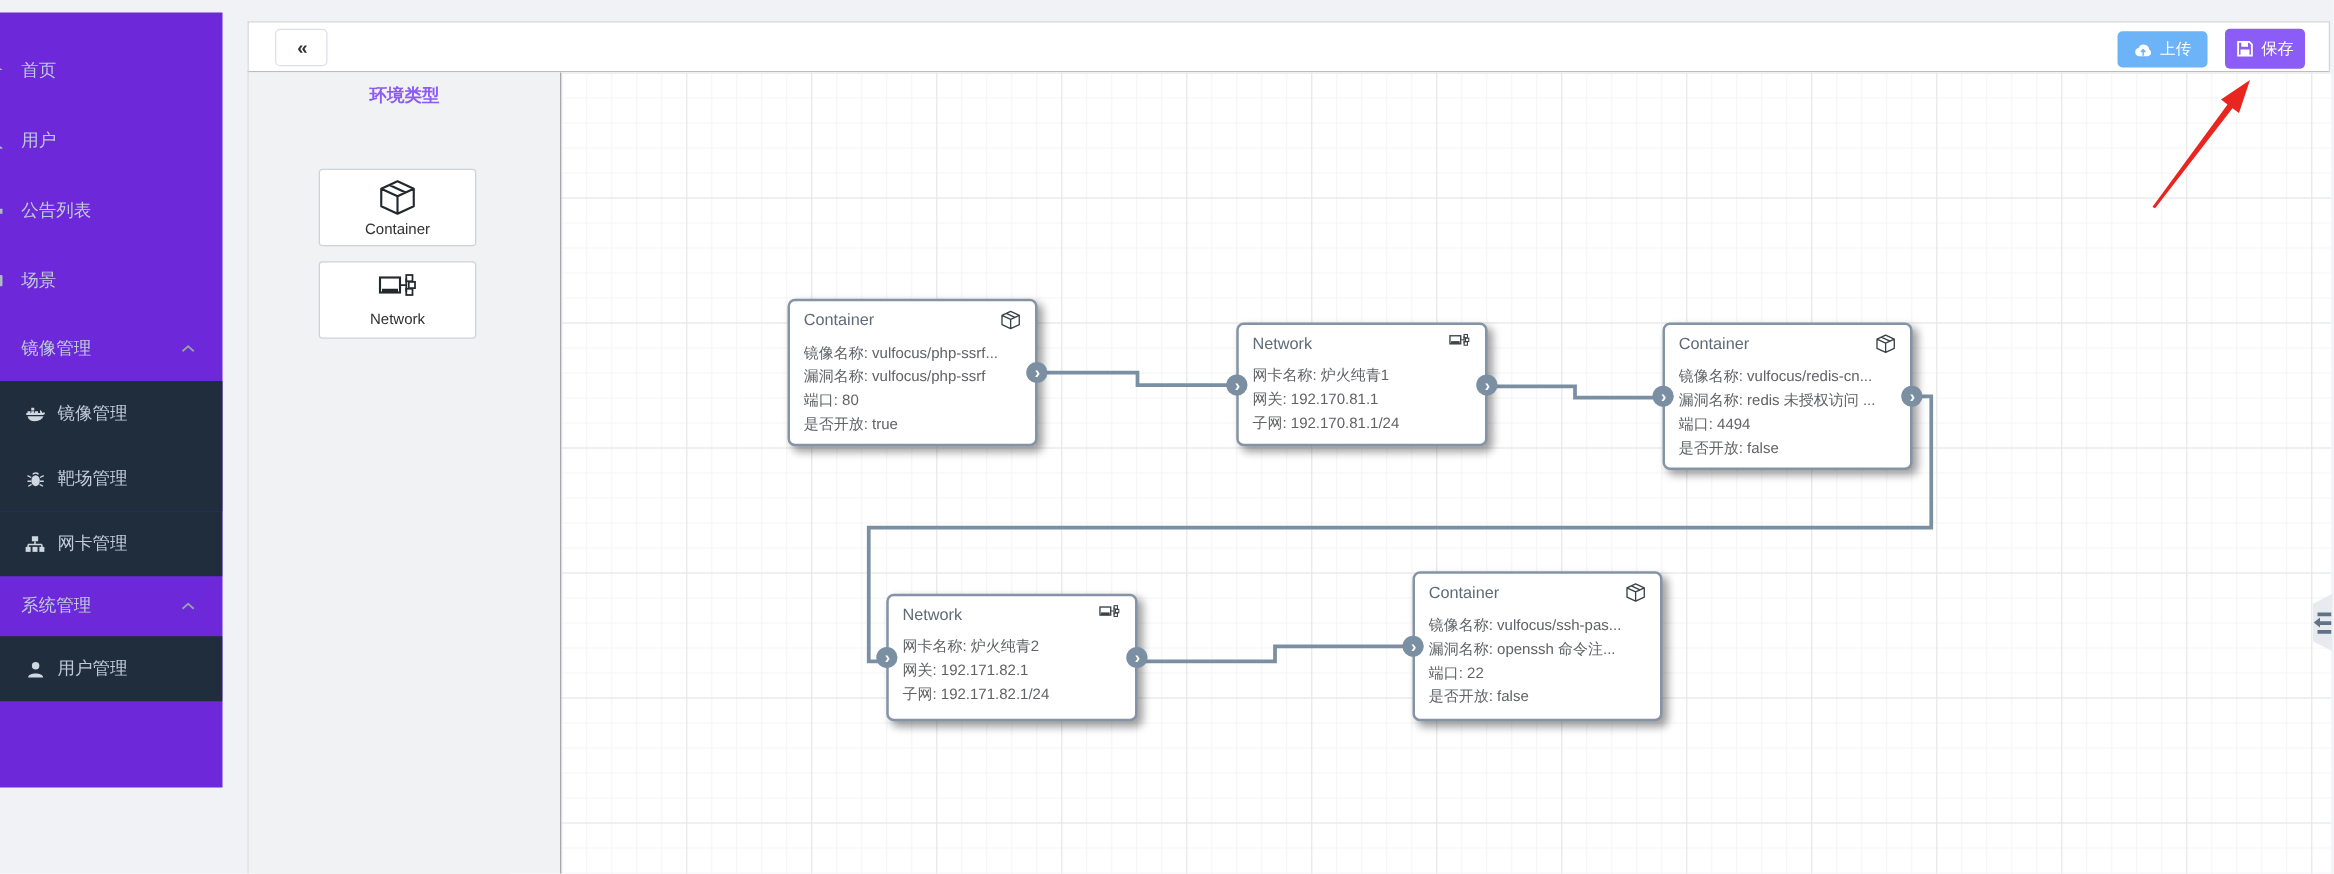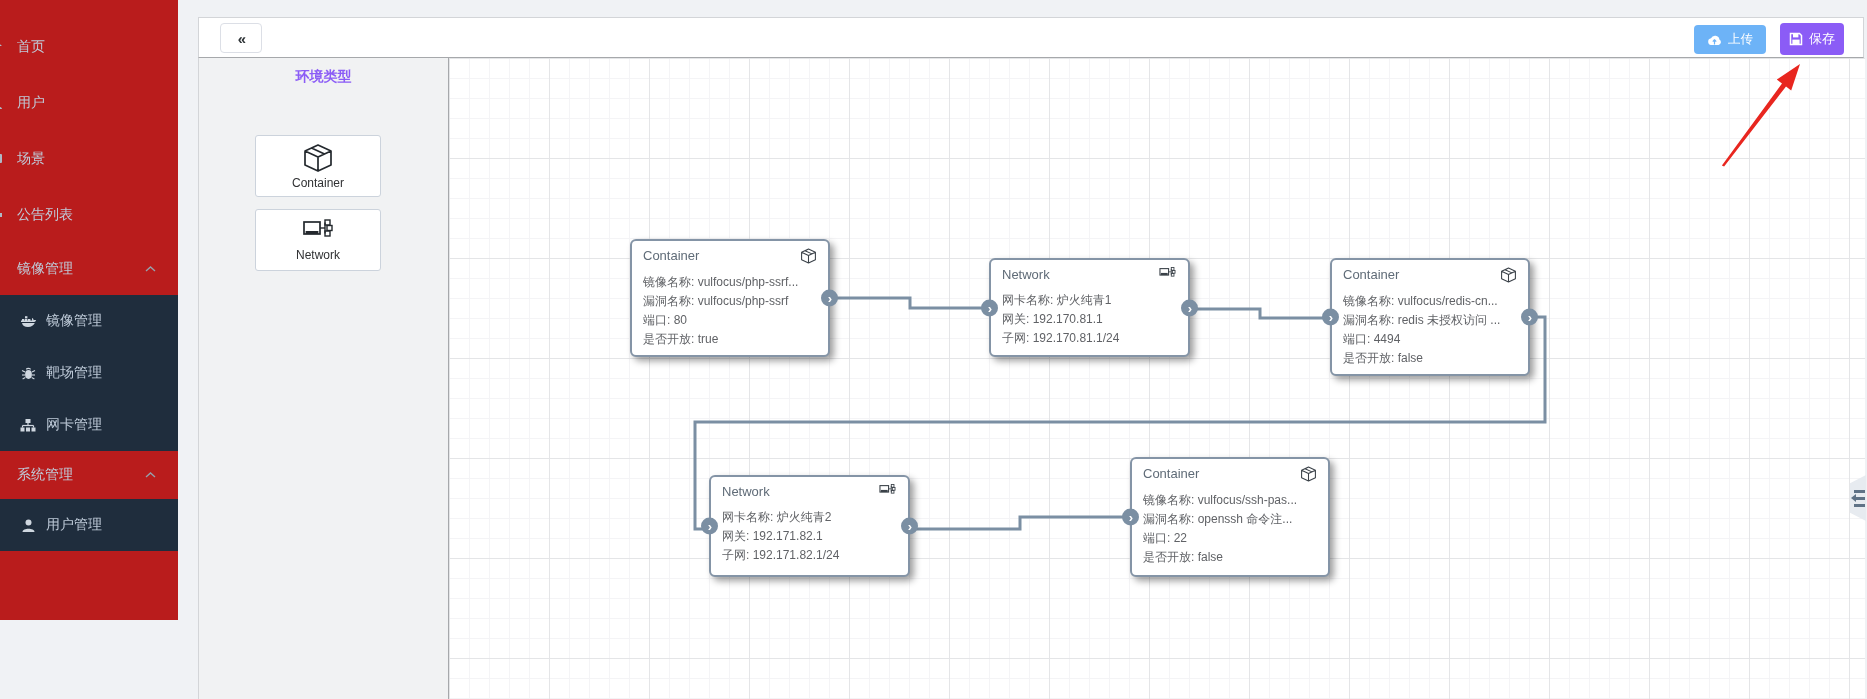--- a/index.html
+++ b/index.html
@@ -1,21 +1,21 @@
 <!DOCTYPE html>
 <html><head>
 <meta charset="utf-8">
 <style>
   * { margin:0; padding:0; box-sizing:border-box; }
   html,body { width:1867px; height:699px; overflow:hidden; }
   body { font-family:"Liberation Sans","DejaVu Sans",sans-serif; background:#f0f2f5; position:relative; }
 
   
-  .sidebar { position:absolute; left:0; top:0; width:178px; height:620px;
-             background:#b91c1c; overflow:hidden; }
+  .sidebar { position:absolute; left:0; top:10px; width:178px; height:620px;
+             background:#6d28d9; overflow:hidden; }
   .menu { padding-top:19px; }
   .mi { display:flex; align-items:center; color:#bfcbd9; font-size:14px; cursor:pointer; }
   .mi .ic { width:18px; height:18px; flex:0 0 18px; display:flex; align-items:center; justify-content:center; }
   .mi.top { height:56px; padding-left:0; }
   .mi.top .ic { margin-left:-13px; margin-right:12px; }
   .mi.group { height:52px; padding-left:17px; position:relative; }
   .mi.group.active { background:#3a4a5e; }
   .mi.group .chev { position:absolute; right:22px; top:50%; transform:translateY(-50%); }
   .mi.sub { height:52px; padding-left:19px; background:#1f2d3d; }
   .mi.sub .ic { margin-right:9px; }
@@ -106,35 +106,35 @@
             <path d="M2 14 C2 10.5 14 10.5 14 14 Z" fill="#aeb9c6"></path>
           </svg>
       </span>
       <span>用户</span>
     </div>
 
 
     <div class="mi top">
       <span class="ic">
         <svg class="g" width="16" height="16" viewBox="0 0 16 16">
-            <rect x="2" y="3" width="12" height="9" rx="1" fill="#aeb9c6"></rect>
-            <rect x="6" y="13" width="4" height="2" fill="#aeb9c6"></rect>
-          </svg>
-      </span>
-      <span>场景</span>
+            <path d="M2 6 L9 3 V13 L2 10 Z" fill="#aeb9c6"></path>
+            <rect x="10" y="6" width="4" height="4" fill="#aeb9c6"></rect>
+          </svg>
+      </span>
+      <span>公告列表</span>
     </div>
 
     <div class="mi top">
       <span class="ic">
         <svg class="g" width="16" height="16" viewBox="0 0 16 16">
-            <path d="M2 6 L9 3 V13 L2 10 Z" fill="#aeb9c6"></path>
-            <rect x="10" y="6" width="4" height="4" fill="#aeb9c6"></rect>
-          </svg>
-      </span>
-      <span>公告列表</span>
+            <rect x="2" y="3" width="12" height="9" rx="1" fill="#aeb9c6"></rect>
+            <rect x="6" y="13" width="4" height="2" fill="#aeb9c6"></rect>
+          </svg>
+      </span>
+      <span>场景</span>
     </div>
 
     <div class="mi group">
       <span>镜像管理</span>
       <span class="chev">
         <svg class="g" width="11" height="6" viewBox="0 0 11 6">
             <polyline points="1,5 5.5,1 10,5" fill="none" stroke="#96a0ac" stroke-width="1.4"></polyline>
           </svg>
       </span>
     </div>

